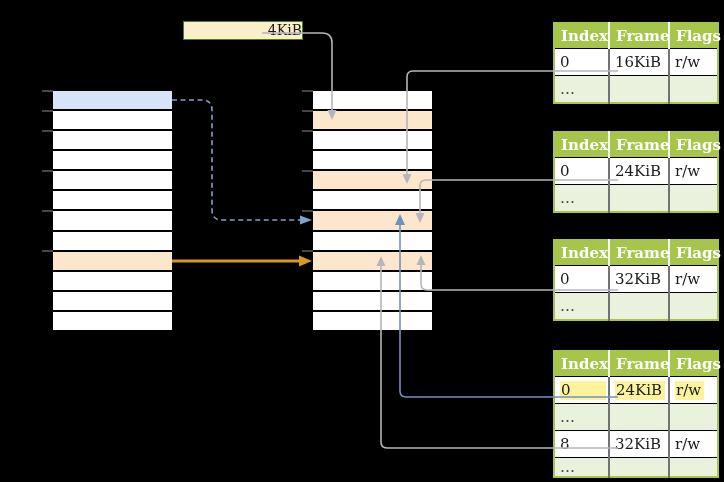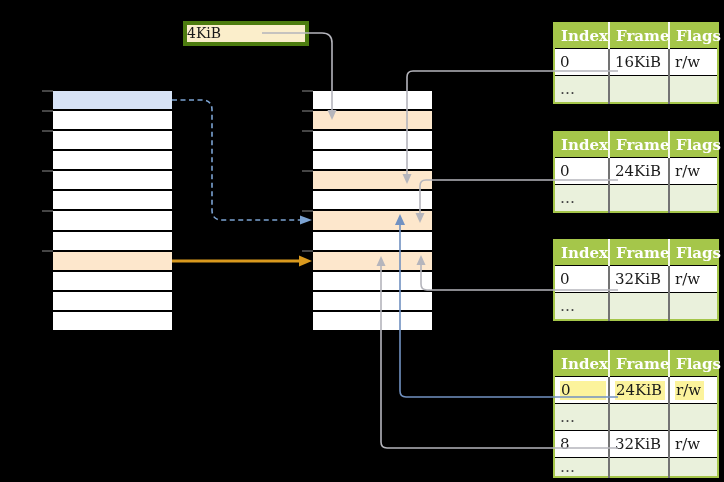--- a/index.html
+++ b/index.html
@@ -11,22 +11,22 @@
   .memcol{position:absolute;top:91px;width:119px;height:239px;display:flex;flex-direction:column;}
   #left-col{left:53px;}
   #mid-col{left:313px;}
   .memrow{flex:1 1 0;background:#ffffff;border-bottom:2px solid #000;}
   .memrow:last-child{border-bottom:none;}
   .memrow.blue{background:#d7e3f6;}
   .memrow.orange{background:#fde7cc;}
   
   #page-size-box{
     position:absolute;left:183px;top:21px;width:118px;height:17px;
-    background:#fbeecb;border:4px solid #4d7c0f;
-    text-align:left;font-size:14px;line-height:17px;color:#1a1a1a;
+    background:#fbeecb;border:1px solid #4d7c0f;
+    text-align:right;font-size:14px;line-height:17px;color:#1a1a1a;
   }
   
   .ptable{
     position:absolute;left:553px;width:164px;table-layout:fixed;
     border-collapse:collapse;border:2px solid #a5c64a;background:#fff;
     font-size:15px;color:#1a1a1a;
   }
   .ptable col.c1{width:55px;} .ptable col.c2{width:60px;} .ptable col.c3{width:49px;}
   .ptable th{
     background:#a5c64a;color:#fff;font-weight:bold;text-align:left;

